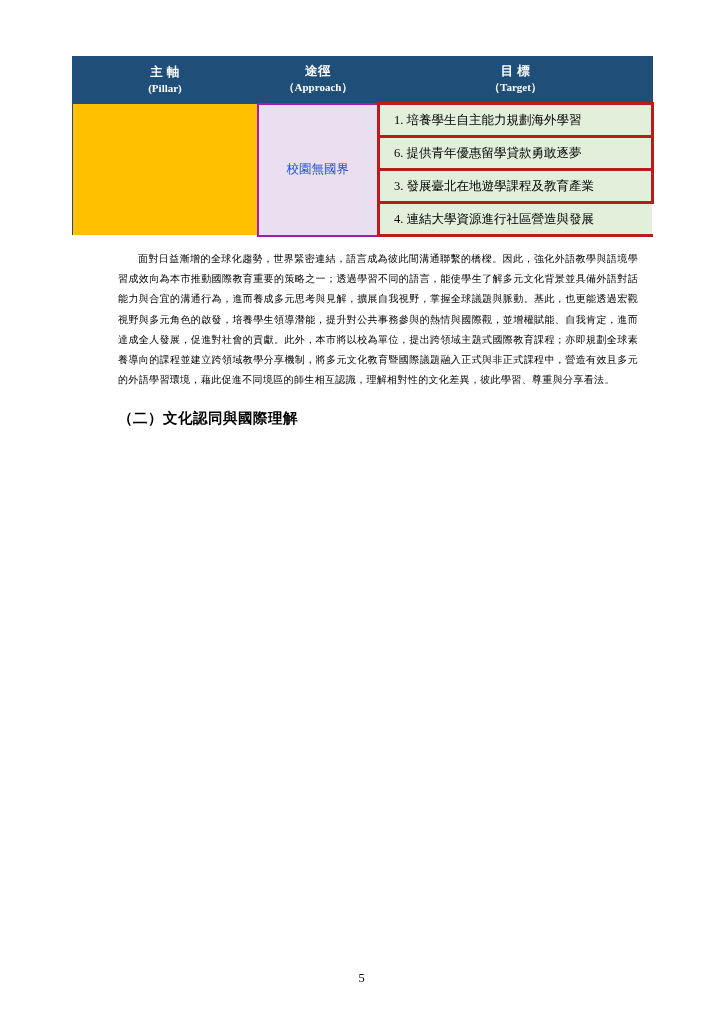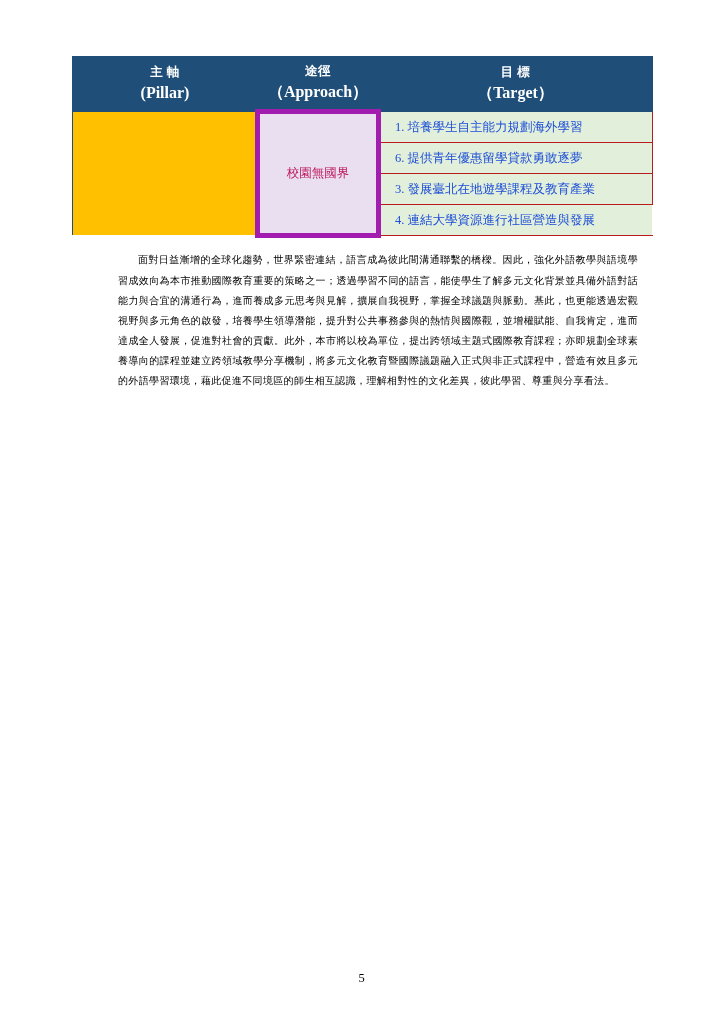--- a/index.html
+++ b/index.html
@@ -36,47 +36,47 @@
     font-weight: bold;
     font-size: 12.5px;
     line-height: 1.45;
     text-align: center;
     border: 1px solid #1f4e79;
     padding: 5px 2px 6px 2px;
     letter-spacing: 0.5px;
   }
   table.pillar-table th .en {
     display: block;
-    font-size: 16px;
+    font-size: 11px;
     letter-spacing: 0;
   }
   .col-pillar { width: 185px; }
   .col-approach { width: 121px; }
   .col-target { width: 274px; }
 
   td.pillar-cell {
     background: #ffc000;
     border: 1px solid #ffffff;
     border-left: 1px solid #1f4e79;
   }
   td.approach-cell {
     background: #e9dff0;
-    border: 5px solid #a21caf;
+    border: 2px solid #a21caf;
     text-align: center;
     vertical-align: middle;
     font-size: 12.5px;
-    color: #be185d;
+    color: #1d4ed8;
   }
   td.target-cell {
     background: #e2efda;
-    border: 1px solid #b91c1c;
+    border: 3px solid #b91c1c;
     font-size: 12.5px;
     padding: 4px 6px 4px 14px;
     height: 22px;
-    color: #1d4ed8;
+    color: #000000;
     white-space: nowrap;
   }
   td.target-cell.last {
     border-right: 1px solid #ffffff;
   }
 
   
   .h1 {
     font-size: 14.5px;
     font-weight: bold;
@@ -155,16 +155,17 @@
       </tr>
       <tr>
         <td class="target-cell last">4. 連結大學資源進行社區營造與發展</td>
       </tr>
     </tbody>
   </table>
 
 
   <div class="para">面對日益漸增的全球化趨勢，世界緊密連結，語言成為彼此間溝通聯繫的橋樑。因此，強化外語教學與語境學習成效向為本市推動國際教育重要的策略之一；透過學習不同的語言，能使學生了解多元文化背景並具備外語對話能力與合宜的溝通行為，進而養成多元思考與見解，擴展自我視野，掌握全球議題與脈動。基此，也更能透過宏觀視野與多元角色的啟發，培養學生領導潛能，提升對公共事務參與的熱情與國際觀，並增權賦能、自我肯定，進而達成全人發展，促進對社會的貢獻。此外，本市將以校為單位，提出跨領域主題式國際教育課程；亦即規劃全球素養導向的課程並建立跨領域教學分享機制，將多元文化教育暨國際議題融入正式與非正式課程中，營造有效且多元的外語學習環境，藉此促進不同境區的師生相互認識，理解相對性的文化差異，彼此學習、尊重與分享看法。</div>
 
+  <div class="h2">（二）文化認同與國際理解</div>
 
   <div class="page-number">5</div>
 
 </div>
 
 </body></html>

